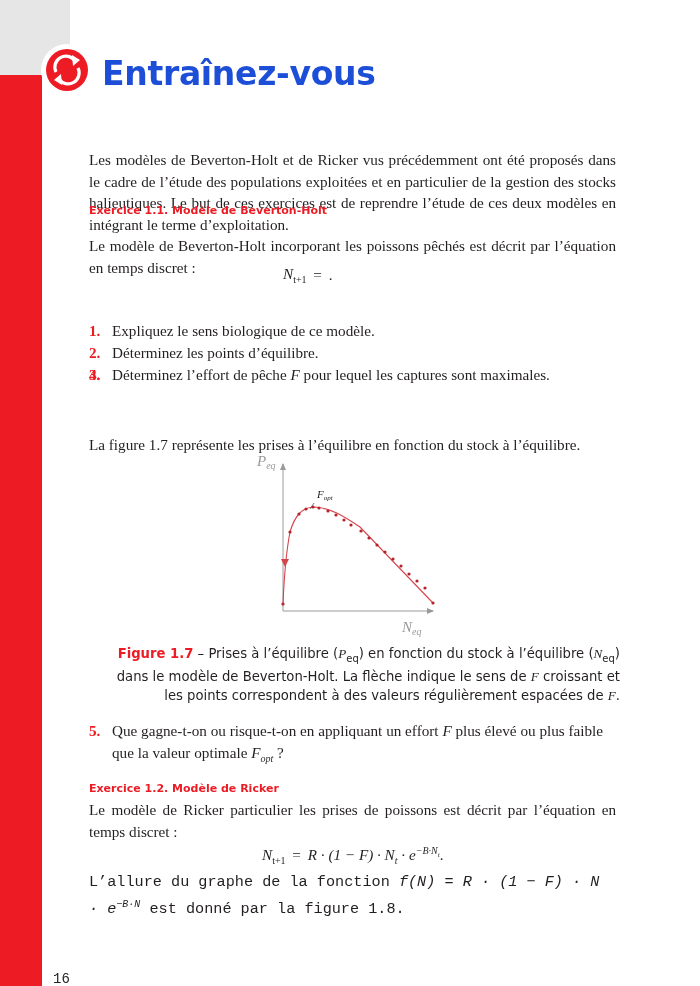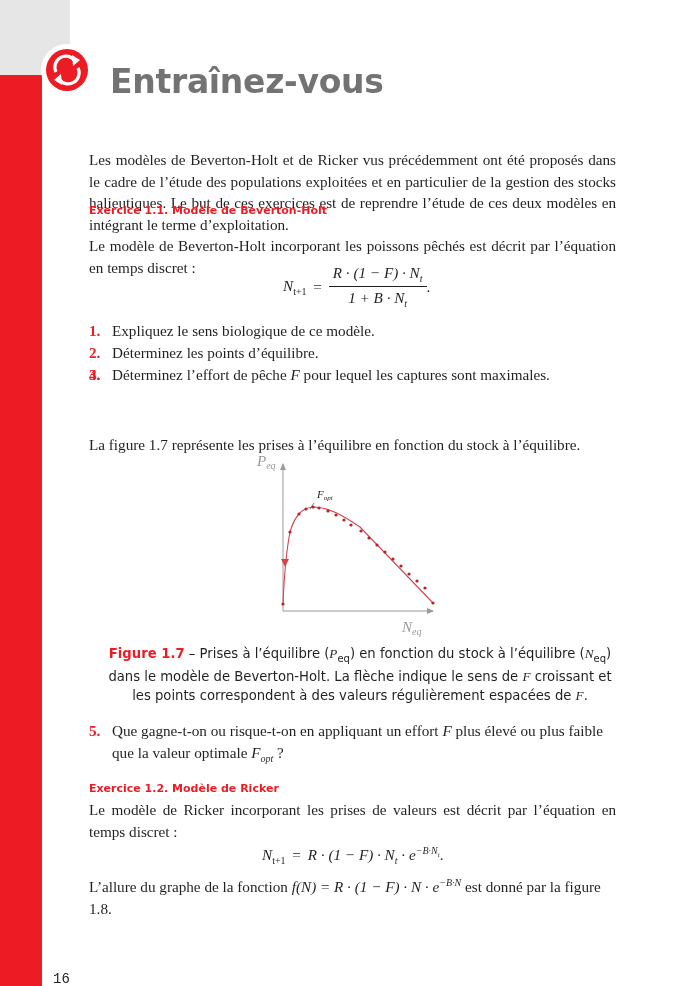--- a/index.html
+++ b/index.html
@@ -3,38 +3,38 @@
 <meta charset="utf-8">
 <style>
   html, body { margin:0; padding:0; }
   body { width:700px; height:986px; position:relative; background:#ffffff; overflow:hidden;
          font-family:"Liberation Serif", serif; color:#231f20; }
   .gray-block { position:absolute; left:0; top:0; width:70px; height:75px; background:#e6e6e6; }
   .red-strip { position:absolute; left:0; top:75px; width:42px; height:911px; background:#ed1c24; }
   .title-icon { position:absolute; left:41px; top:44px; width:52px; height:52px; border-radius:50%;
                 background:#ffffff; }
   .title-icon svg { position:absolute; left:4px; top:4px; }
-  .page-title { position:absolute; left:98px; top:42px; margin:12px; font-family:"DejaVu Sans", sans-serif;
-                font-weight:bold; font-size:33px; color:#737373; letter-spacing:-0.3px; line-height:56px; }
+  .page-title { position:absolute; left:98px; top:42px; margin:4px; font-family:"DejaVu Sans", sans-serif;
+                font-weight:bold; font-size:33px; color:#1d4ed8; letter-spacing:-0.3px; line-height:56px; }
   .text { position:absolute; left:89px; width:527px; font-size:15.2px; line-height:21.5px; text-align:justify; margin:0; }
   .text.last-left { text-align-last:left; }
   .section-heading { position:absolute; left:89px; margin:0; font-family:"DejaVu Sans", sans-serif; font-weight:bold;
                      font-size:11px; color:#ed1c24; line-height:22px; }
   .eq { position:absolute; font-size:15.2px; font-style:italic; white-space:nowrap; }
   .eq .up { font-style:normal; }
   .frac { display:inline-block; vertical-align:middle; text-align:center; }
   .frac .num { display:block; border-bottom:1px solid #231f20; padding:0 4px 2px; }
   .frac .den { display:block; padding-top:2px; }
   sub, sup { font-size:10px; }
   .list { position:absolute; left:89px; width:527px; margin:0; padding:0; list-style:none; font-size:15.2px; line-height:22px; }
   .list li { position:relative; padding-left:23px; }
   .num-label { position:absolute; left:0; color:#ed1c24; font-weight:bold; }
   .figure { position:absolute; left:240px; top:440px; width:220px; height:200px; }
   .caption { position:absolute; left:100px; width:520px; top:645px; margin:0; font-family:"DejaVu Sans", sans-serif;
-             font-size:13.2px; line-height:18.5px; text-align:center; }
+             font-size:13.2px; line-height:18.5px; text-align:right; }
   .caption .fig-label { color:#ed1c24; font-weight:bold; }
   .caption i { font-family:"Liberation Serif", serif; }
   .page-number { position:absolute; left:53px; top:971px; font-family:Liberation Mono, monospace; font-size:14px; }
 </style>
 </head>
 <body>
 
 <div class="gray-block"></div>
 <div class="red-strip"></div>
 
@@ -50,24 +50,21 @@
 <h1 class="page-title">Entraînez-vous</h1>
 
 <p class="text last-left" style="top:117px;margin-top:32px;">Les modèles de Beverton-Holt et de Ricker vus précédemment ont été proposés dans le cadre de l’étude des populations exploitées et en particulier de la gestion des stocks halieutiques. Le but de ces exercices est de reprendre l’étude de ces deux modèles en intégrant le terme d’exploitation.</p>
 
 <h2 class="section-heading" style="top:200px;">Exercice 1.1. Modèle de Beverton-Holt</h2>
 <p class="text last-left" style="top:235px;">Le modèle de Beverton-Holt incorporant les poissons pêchés est décrit par l’équation en temps discret :</p>
 
 <div class="eq" style="left:283px; top:264px;">
   <span style="vertical-align:middle;"><span>N</span><sub class="up">t+1</sub></span>
   <span class="up" style="vertical-align:middle; padding:0 3px;">=</span>
-  <span class="frac">
-    <span class="num"><span>R · (1 − F) · N</span><sub>t</sub></span>
-    <span class="den"><span>1 + B · N</span><sub>t</sub></span>
-  </span><span class="up" style="vertical-align:middle;">.</span>
+  <span class="up" style="vertical-align:middle;">.</span>
 </div>
 
 <ul class="list" style="top:320px;">
   <li><span class="num-label">1.</span><span>Expliquez le sens biologique de ce modèle.</span></li>
   <li><span class="num-label">2.</span><span>Déterminez les points d’équilibre.</span></li>
   <li><span class="num-label">3.</span></li>
   <li><span class="num-label">4.</span><span>Déterminez l’effort de pêche </span><i>F</i><span> pour lequel les captures sont maximales.</span></li>
 </ul>
 
 <p class="text" style="top:410px; text-align:left;margin-top:24px;">La figure 1.7 représente les prises à l’équilibre en fonction du stock à l’équilibre.</p>
@@ -116,25 +113,25 @@
   <span class="fig-label">Figure 1.7</span><span> – Prises à l’équilibre (</span><i>P</i><sub>eq</sub><span>) en fonction du stock à l’équilibre (</span><i>N</i><sub>eq</sub><span>) dans le modèle de Beverton-Holt. La flèche indique le sens de </span><i>F</i><span> croissant et les points correspondent à des valeurs régulièrement espacées de </span><i>F</i><span>.</span>
 </p>
 
 <ul class="list" style="top:720px; line-height:22px;">
   <li style="text-align:left;">
     <span class="num-label">5.</span><span>Que gagne-t-on ou risque-t-on en appliquant un effort </span><i>F</i><span> plus élevé ou plus faible que la valeur optimale </span><i>F</i><sub><i>opt</i></sub><span> ?</span>
   </li>
 </ul>
 
 <h2 class="section-heading" style="top:778px;">Exercice 1.2. Modèle de Ricker</h2>
-<p class="text last-left" style="top:799px;">Le modèle de Ricker incorporant les prises de valeurs est décrit par l’équation en temps discret :</p>
+<p class="text last-left" style="top:799px;">Le modèle de Ricker particulier les prises de poissons est décrit par l’équation en temps discret :</p>
 
 <div class="eq" style="left:262px; top:845px;">
   <span>N</span><sub class="up">t+1</sub>
   <span class="up" style="padding:0 3px;">=</span>
   <span>R · (1 − F) · N</span><sub>t</sub><span> · e</span><sup><span>−B·N</span><sub style="font-size:7px;">t</sub></sup><span class="up">.</span>
 </div>
 
-<p class="text" style="top:872px; text-align:left;">
+<p class="text" style="top:872px; text-align:left;font-family:Liberation Mono, monospace;">
   <span>L’allure du graphe de la fonction </span><i>f(N) = R · (1 − F) · N · e</i><sup><i>−B·N</i></sup><span> est donné par la figure 1.8.</span>
 </p>
 
 <div class="page-number">16</div>
 
 </body></html>

